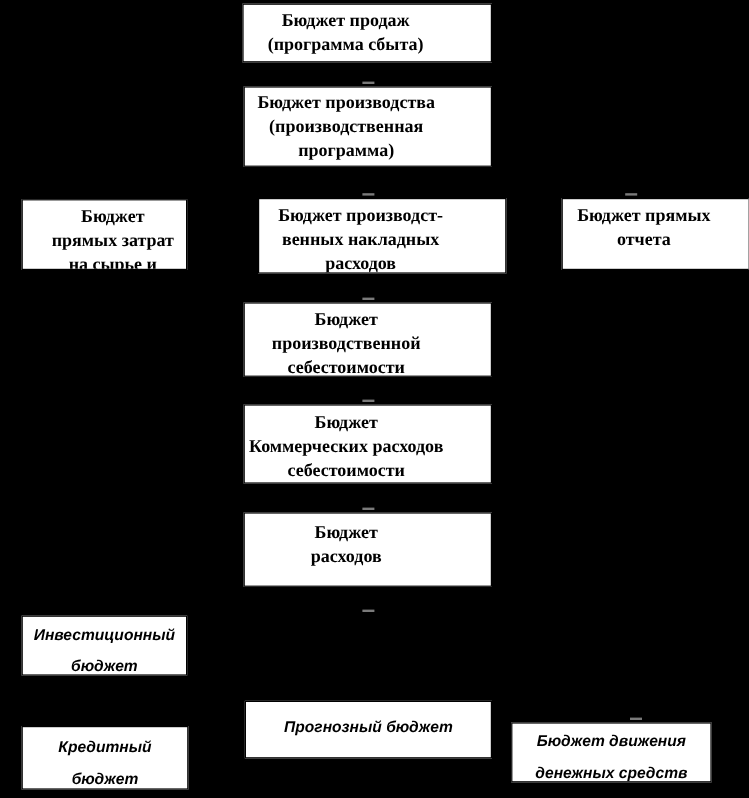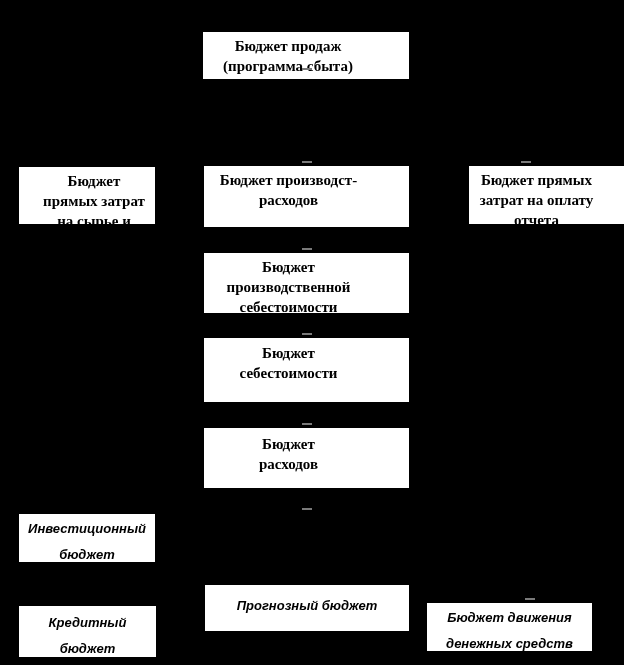--- a/index.html
+++ b/index.html
@@ -43,57 +43,63 @@
     width: 10px;
     height: 2px;
     background: #7a7a7a;
   }
 </style>
 </head>
 <body>
 
 <div id="canvas">
 
-  <div class="box serif" style="left:202px;top:3px;width:208px;height:49px;padding-top:4px;padding-right:36px;margin-top:28px;">
+  <div class="box serif" style="left:202px;top:3px;width:208px;height:49px;padding-top:4px;padding-right:36px;">
     <div class="ln">Бюджет продаж</div>
     <div class="ln">(программа сбыта)</div>
   </div>
 
 
   <div class="tickmark" style="left:302px;top:68px;"></div>
+  <div class="box serif" style="left:203px;top:72px;width:207px;height:67px;padding-top:3px;padding-right:36px;">
+    <div class="ln">Бюджет производства</div>
+    <div class="ln">(производственная</div>
+    <div class="ln">программа)</div>
+  </div>
 
   <div class="box serif" style="left:18px;top:166px;width:138px;height:59px;padding-top:4px;padding-left:14px;">
     <div class="ln">Бюджет</div>
     <div class="ln">прямых затрат</div>
     <div class="ln">на сырье и</div>
   </div>
 
   <div class="tickmark" style="left:302px;top:161px;"></div>
-  <div class="box serif" style="left:203px;top:165px;width:207px;height:63px;padding-top:4px;padding-right:36px;">
+  <div class="box serif" style="left:215px;top:165px;width:207px;height:63px;padding-top:4px;padding-right:36px;">
     <div class="ln">Бюджет производст-</div>
+    <div class="ln">венных накладных</div>
     <div class="ln">расходов</div>
   </div>
 
   <div class="tickmark" style="left:521px;top:161px;"></div>
   <div class="box serif" style="left:468px;top:165px;width:161px;height:60px;padding-top:4px;padding-right:24px;">
     <div class="ln">Бюджет прямых</div>
-    <div class="ln">затрат на оплату</div>
     <div class="ln">отчета</div>
   </div>
 
   <div class="tickmark" style="left:302px;top:248px;"></div>
   <div class="box serif" style="left:203px;top:252px;width:207px;height:62px;padding-top:4px;padding-right:36px;">
     <div class="ln">Бюджет</div>
     <div class="ln">производственной</div>
     <div class="ln">себестоимости</div>
   </div>
 
   <div class="tickmark" style="left:302px;top:333px;"></div>
   <div class="box serif" style="left:203px;top:337px;width:207px;height:66px;padding-top:5px;padding-right:36px;">
     <div class="ln">Бюджет</div>
+    <div class="ln">Коммерческих расходов</div>
     <div class="ln">себестоимости</div>
   </div>
 
   <div class="tickmark" style="left:302px;top:423px;"></div>
   <div class="box serif" style="left:203px;top:427px;width:207px;height:62px;padding-top:6px;padding-right:36px;">
     <div class="ln">Бюджет</div>
     <div class="ln">расходов</div>
   </div>
 
   <div class="box sans" style="left:18px;top:513px;width:138px;height:50px;padding-top:2px;">

